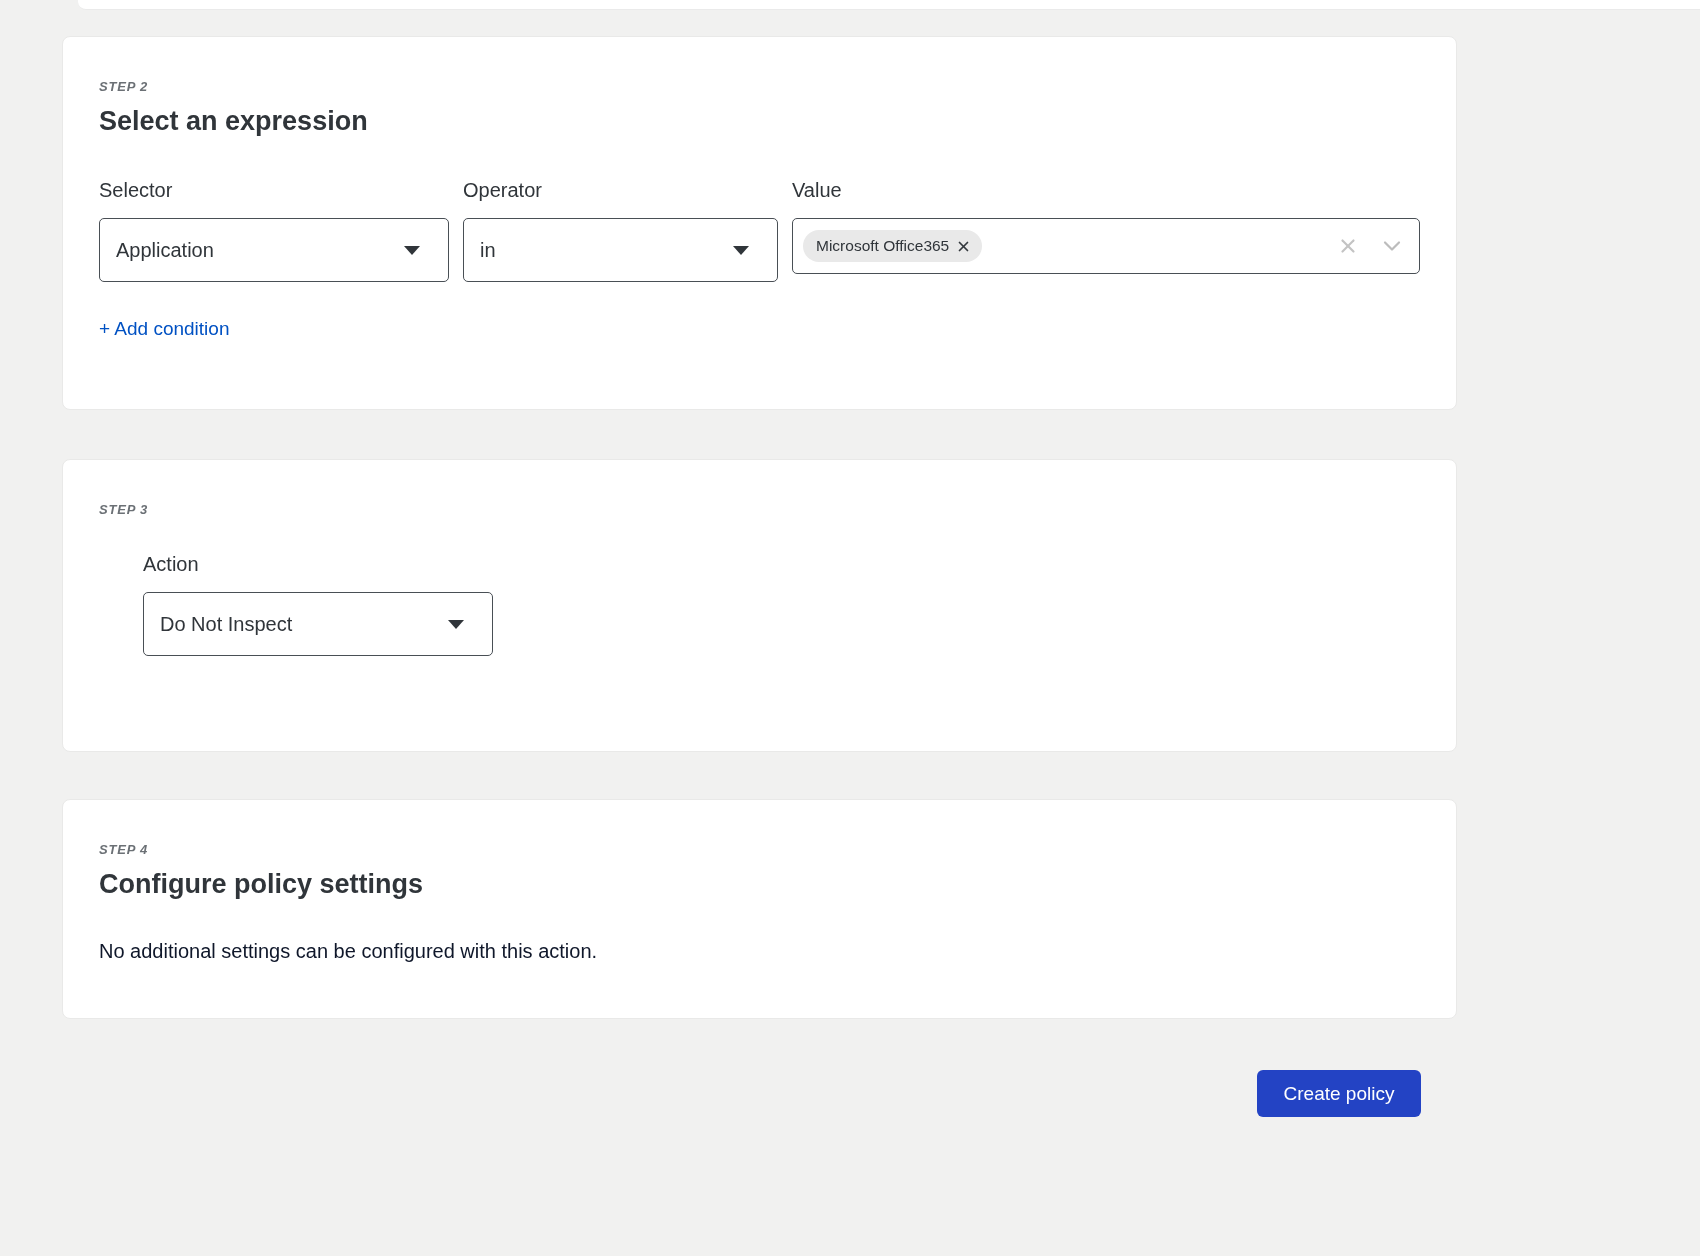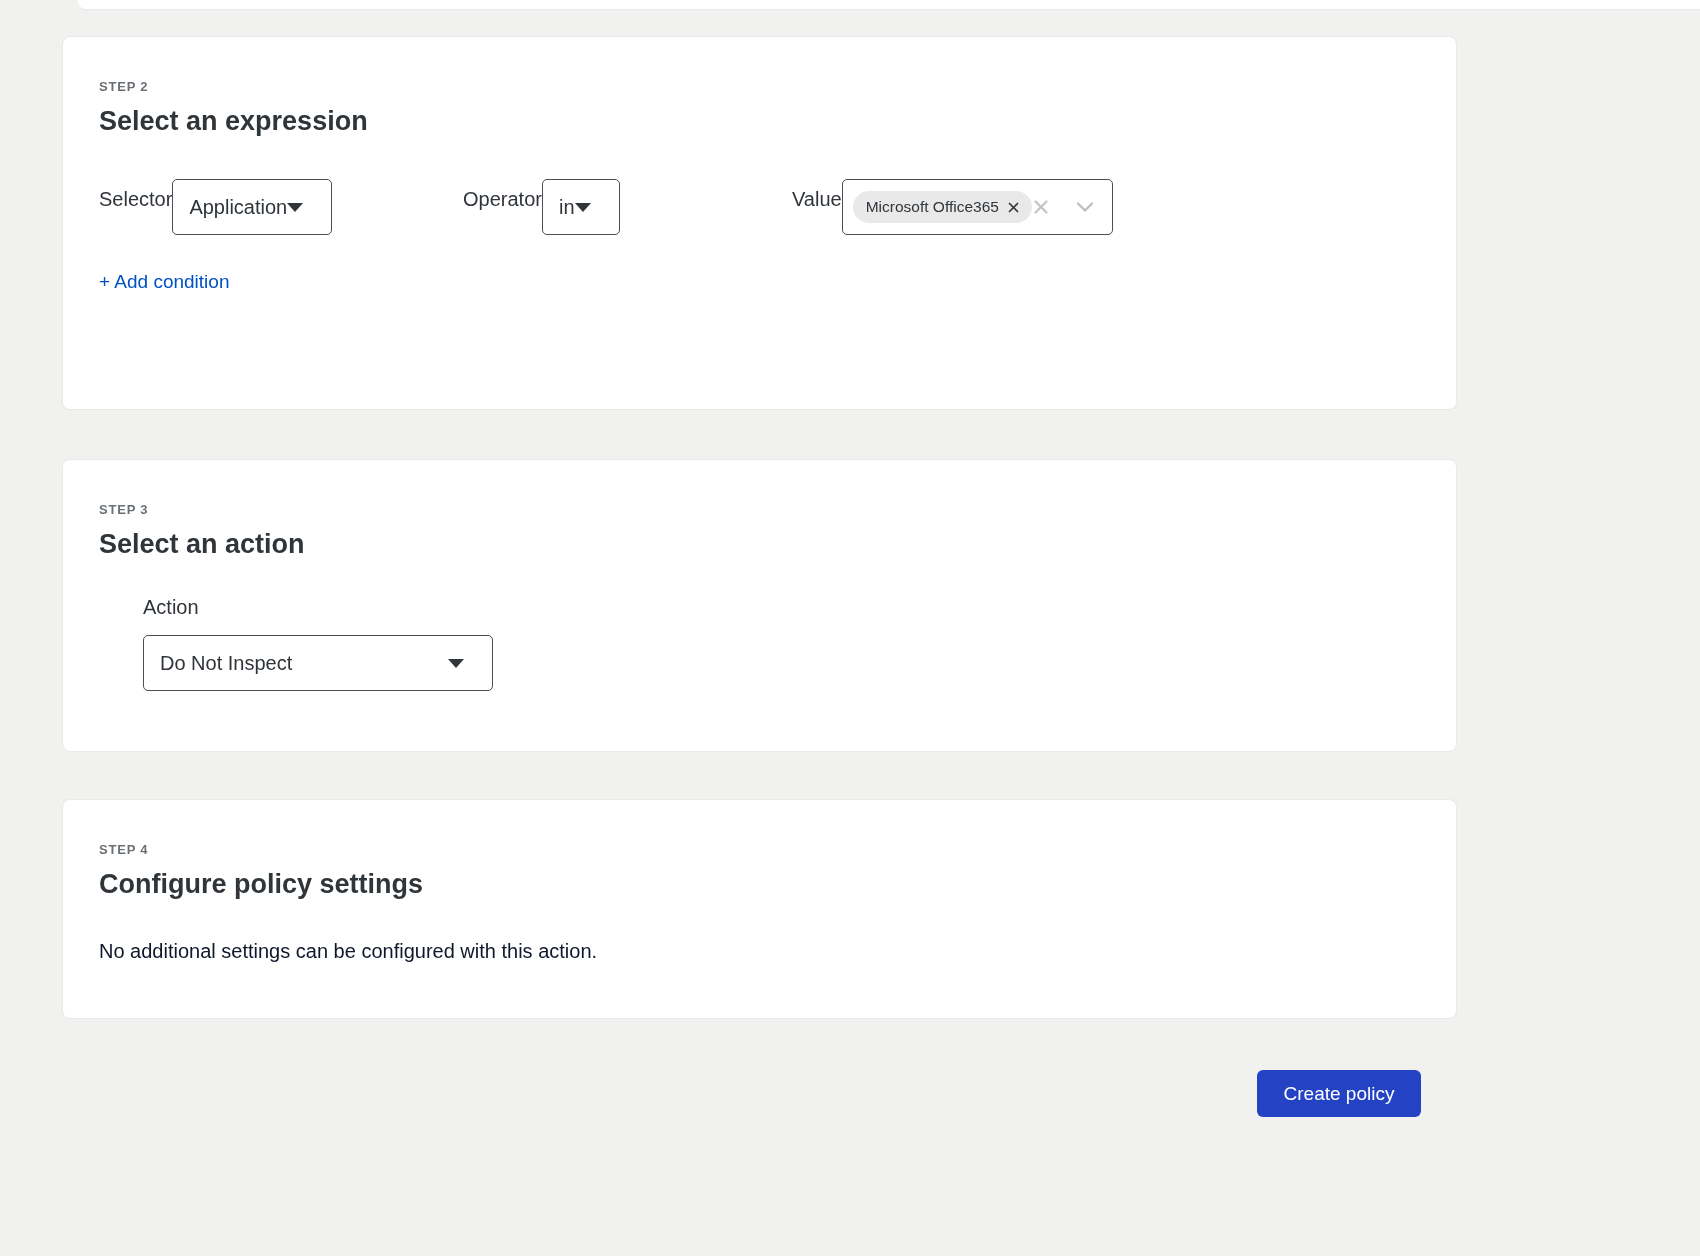--- a/index.html
+++ b/index.html
@@ -23,36 +23,36 @@
     border:1px solid #e9e9e8;
     border-radius:8px;
     padding:42px 36px;
   }
   .card.step2 { top:36px;  height:374px; }
   .card.step3 { top:459px; height:293px; }
   .card.step4 { top:799px; height:220px; }
 
   .step-label {
     font-size:13px; font-weight:600; letter-spacing:0.8px;
-    color:#6b7075; text-transform:uppercase;
+    color:#6b7075; text-transform:uppercase;font-style:italic;
   }
   .card-title {
     margin-top:12px;
     font-size:27px; font-weight:700; color:#30353a;
   }
 
   .fields-row { display:flex; gap:14px; margin-top:42px; }
-  .field-col { display:flex; flex-direction:row;align-items:center; }
+  .field-col { display:flex; flex-direction:column; }
   .field-col.selector { width:350px; }
   .field-col.operator { width:315px; }
   .field-col.value    { flex:1; }
   .field-label { font-size:20px; color:#30353a; margin-bottom:16px; }
 
   .select {
-    height:56px;
+    height:64px;
     border:1px solid #494f55;
     border-radius:5px;
     background:#fff;
     display:flex; align-items:center; justify-content:space-between;
     padding:0 28px 0 16px;
     font-size:20px; color:#30353a;
     cursor:pointer;
   }
   .tri {
     width:0; height:0;
@@ -162,21 +162,20 @@
         </div>
       </div>
 
     </div>
 
     <a class="add-condition">+ Add condition</a>
   </section>
 
   <section class="card step3">
     <div class="step-label">STEP 3</div>
-    <h2 class="card-title">Select an action</h2>
 
     <div class="action-block">
       <div class="field-label">Action</div>
       <div class="select">
         <span>Do Not Inspect</span>
         <span class="tri"></span>
       </div>
     </div>
   </section>
 

